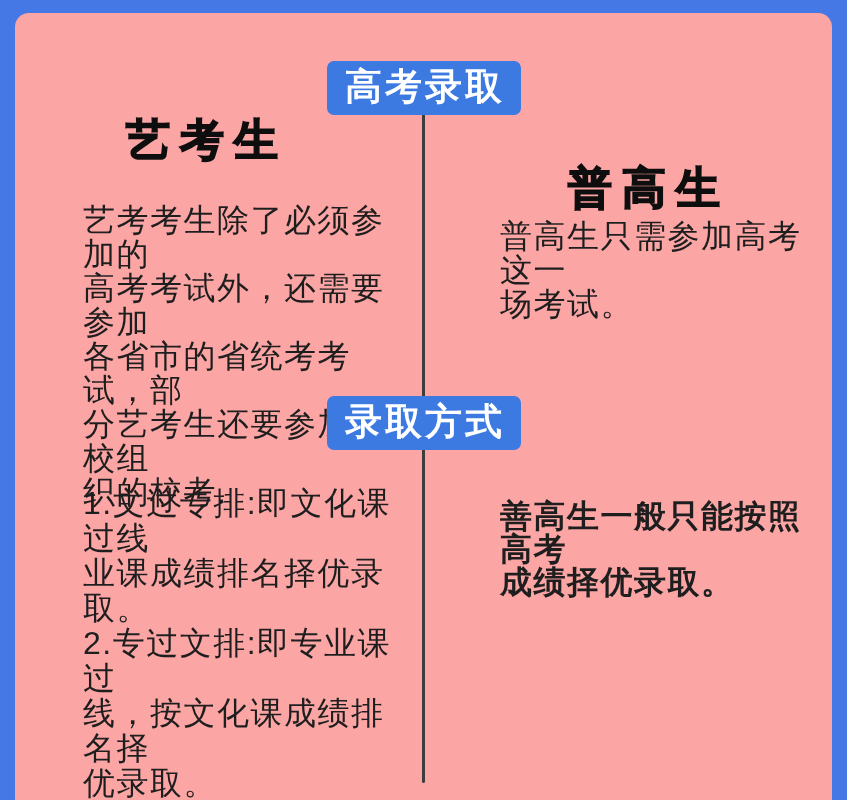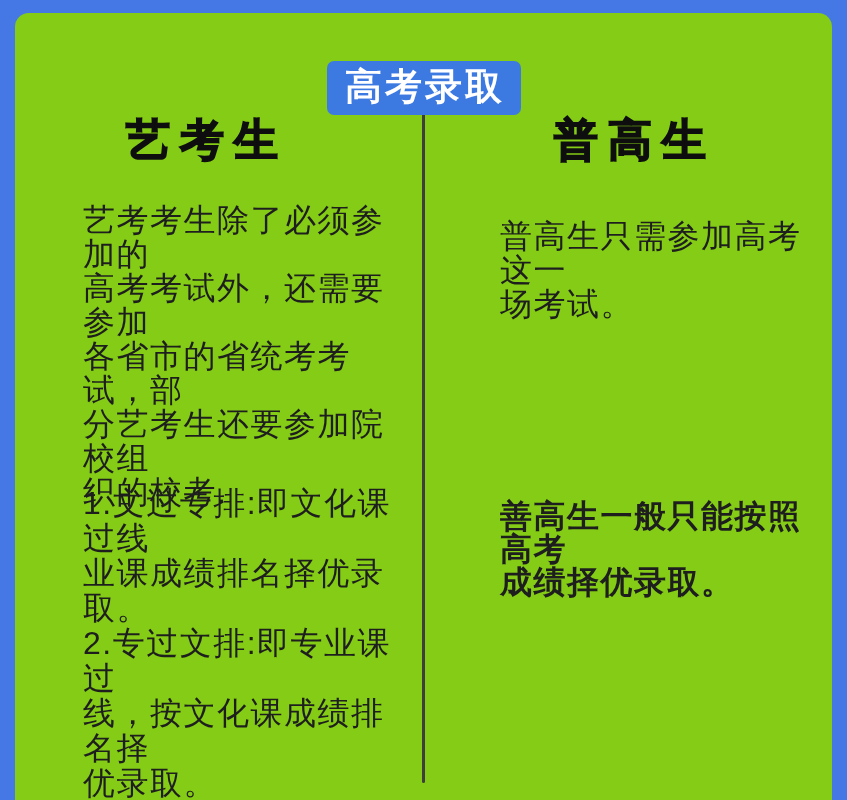--- a/index.html
+++ b/index.html
@@ -13,21 +13,21 @@
     height: 800px;
     background: #4577E5;
     overflow: hidden;
   }
   .card {
     position: absolute;
     left: 15px;
     top: 13px;
     width: 817px;
     height: 787px;
-    background: #84cc16;
+    background: #fca5a5;
     border-radius: 14px 14px 0 0;
     overflow: hidden;
   }
   .divider-v {
     position: absolute;
     left: 407px;
     top: 97px;
     width: 3px;
     height: 673px;
     background: #3D3D3D;
@@ -57,21 +57,21 @@
     width: 300px;
     text-align: center;
     font-size: 44px;
     font-weight: 900;
     color: #0E0E0E;
     letter-spacing: 10px;
     -webkit-text-stroke: 1.5px #0E0E0E;
     white-space: nowrap;
   }
   .col-title-left { left: 42px; }
-  .col-title-right { left: 470px; }
+  .col-title-right { left: 484px; margin-top: 48px; }
   .para {
     position: absolute;
     font-size: 32px;
     color: #1E1E1E;
     letter-spacing: 1.5px;
     white-space: pre-line;
   }
   .p-admission { line-height: 34px; }
   .p-method { line-height: 35px; }
   .p-left { left: 68px; width: 330px; }
@@ -97,20 +97,21 @@
 
     <div class="para p-admission p-left p-left-admission">艺考考生除了必须参加的
 高考考试外，还需要参加
 各省市的省统考考试，部
 分艺考生还要参加院校组
 织的校考.</div>
 
     <div class="para p-admission p-right p-right-admission">普高生只需参加高考这一
 场考试。</div>
 
+    <div class="badge badge-mid">录取方式</div>
 
     <div class="para p-method p-left p-left-method">1.文过专排:即文化课过线
 业课成绩排名择优录取。
 2.专过文排:即专业课过
 线，按文化课成绩排名择
 优录取。
 3.综合分排名:即文化专业
 按一定比例算成的总分择
 优录取。</div>
 

